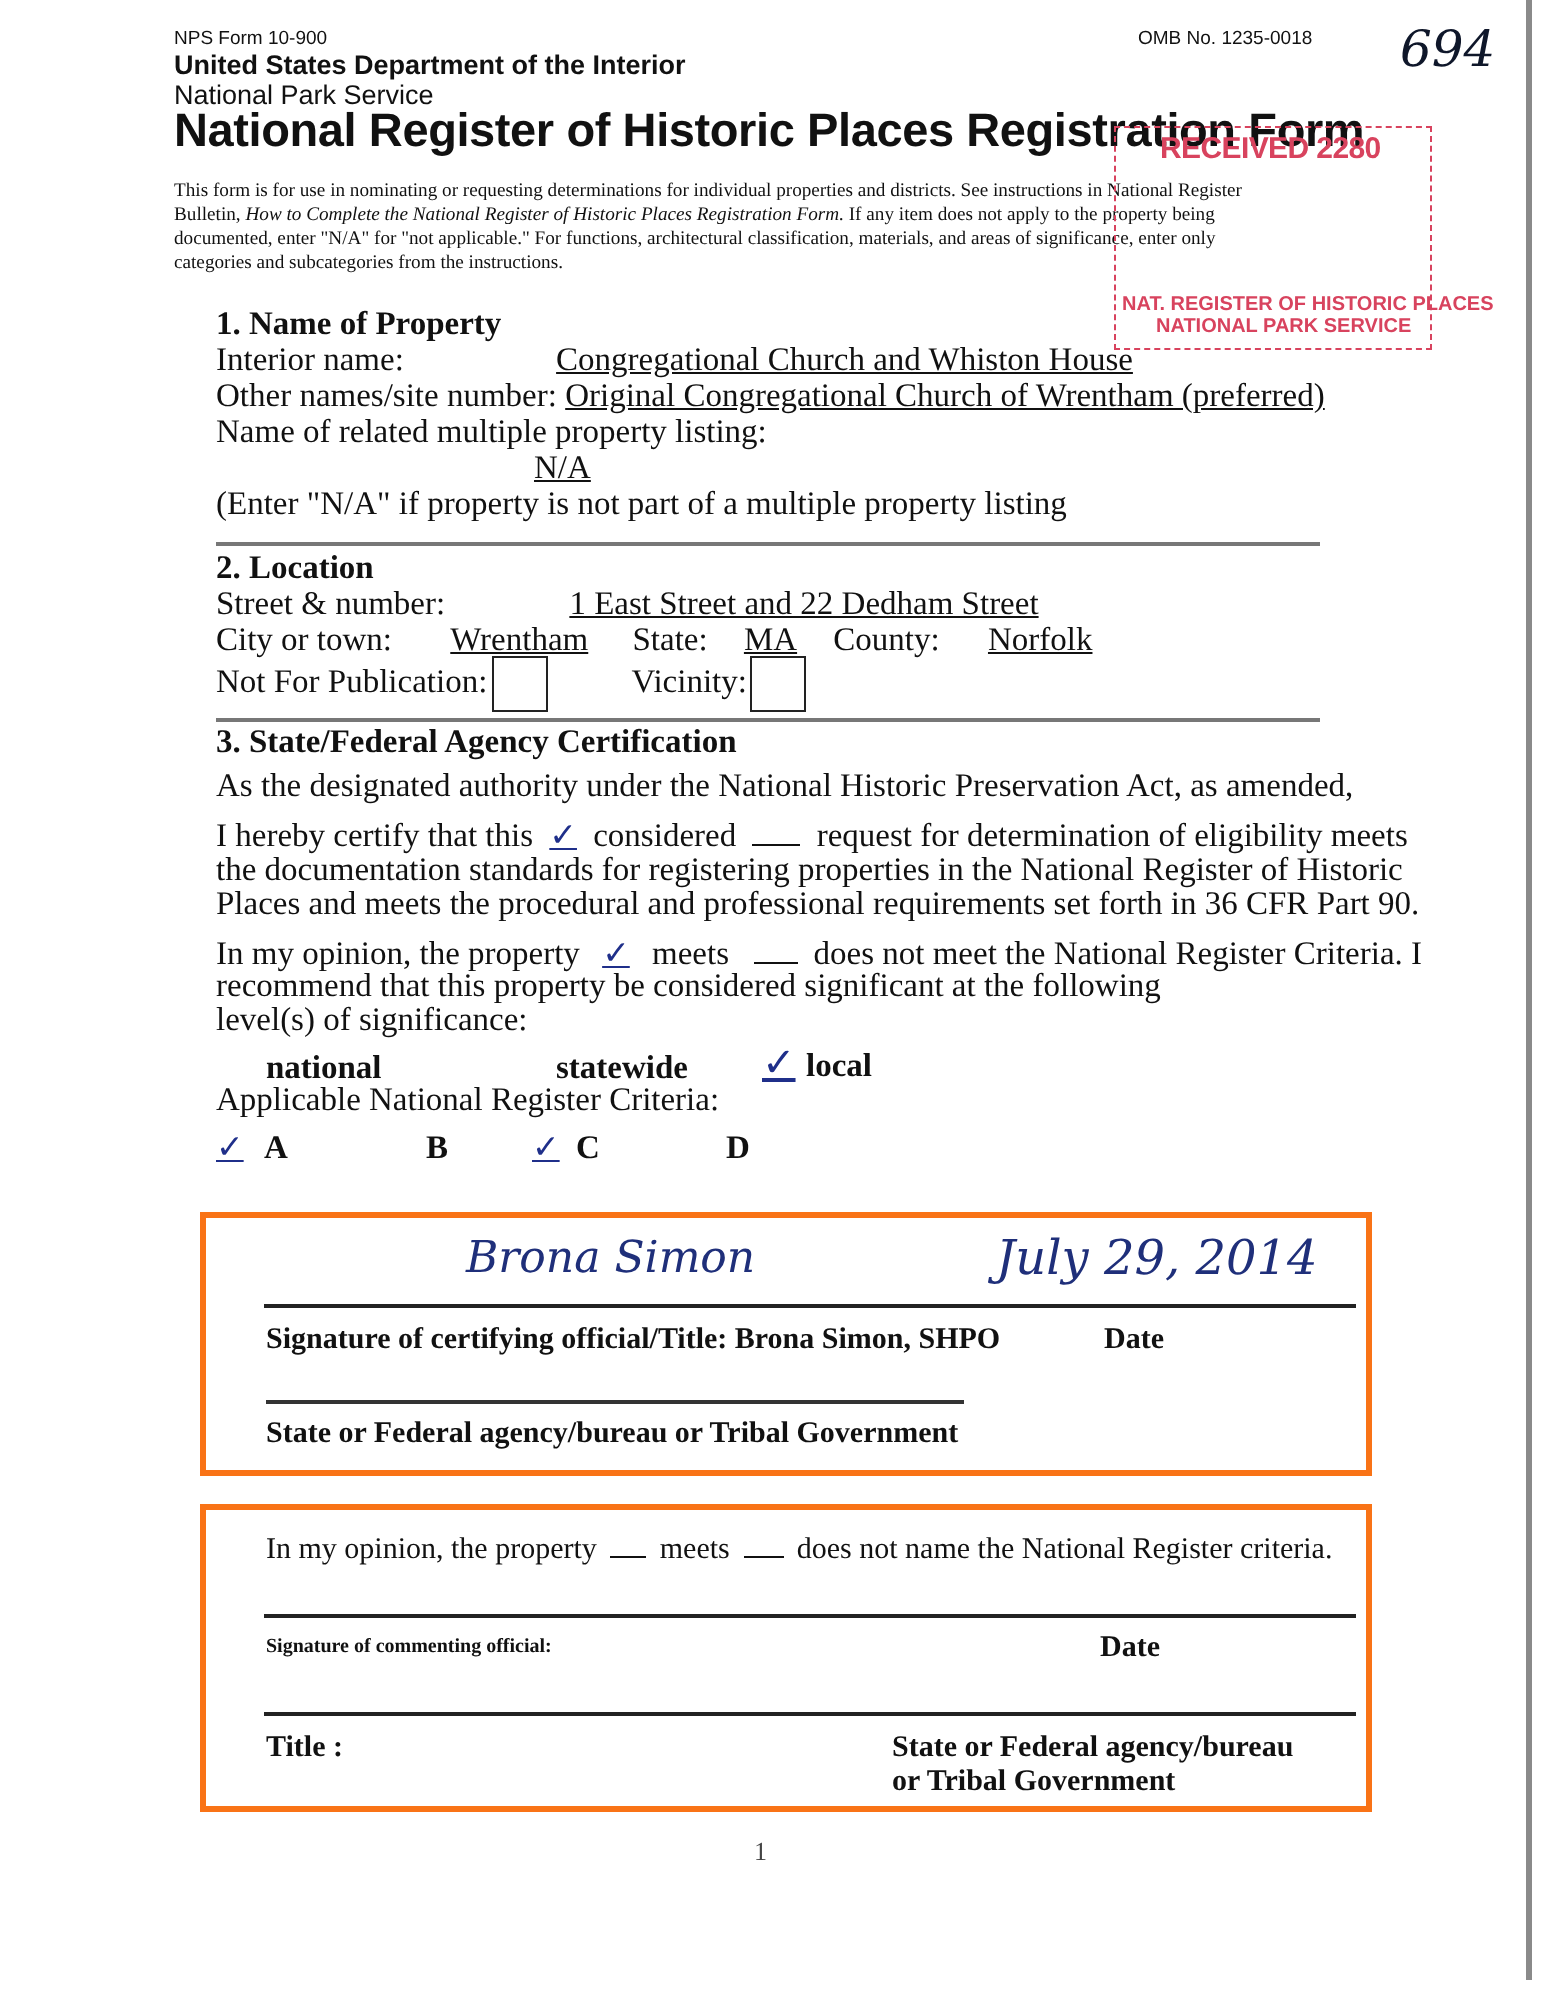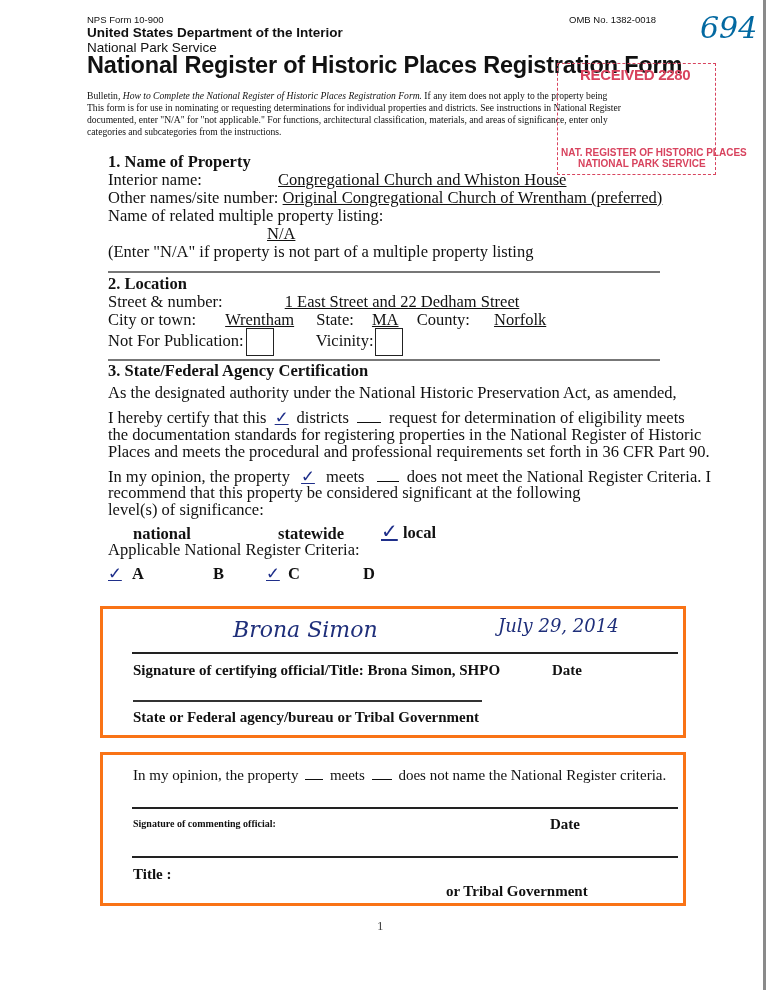--- a/index.html
+++ b/index.html
@@ -18,29 +18,29 @@
   .stamp { position:absolute; border:1.2px dashed #d8435e; color:#d8435e; font-family:"Liberation Sans", sans-serif; }
   .line18 { font-size:16.5px; line-height:18px; white-space:nowrap; }
   .bold { font-weight:bold; }
 </style>
 </head>
 <body>
 
 <div class="right-edge"></div>
 
 <div class="abs sans" style="left:87px;top:14px;font-size:9.5px;">NPS Form 10-900</div>
-<div class="abs sans" style="left:569px;top:14px;font-size:9.5px;">OMB No. 1382-0018</div>
-<div class="abs hand" style="left:700px;top:10px;font-size:30px;color:#0369a1;font-style:italic;">694</div>
+<div class="abs sans" style="left:569px;top:14px;font-size:9.5px;">OMB No. 1235-0018</div>
+<div class="abs hand" style="left:700px;top:10px;font-size:25px;color:#0f172a;font-style:italic;">694</div>
 <div class="abs sans bold" style="left:87px;top:25px;font-size:13.5px;">United States Department of the Interior</div>
 <div class="abs sans" style="left:87px;top:40px;font-size:13.5px;">National Park Service</div>
 <div class="abs sans bold" style="left:87px;top:52px;font-size:23.5px;letter-spacing:-0.2px;">National Register of Historic Places Registration Form</div>
 
 <div class="abs serif" style="left:87px;top:90px;font-size:9.6px;line-height:12px;width:630px;">
+  <div>This form is for use in nominating or requesting determinations for individual properties and districts.  See instructions in National Register</div>
   <div><span>Bulletin, </span><i>How to Complete the National Register of Historic Places Registration Form.</i><span>  If any item does not apply to the property being</span></div>
-  <div>This form is for use in nominating or requesting determinations for individual properties and districts.  See instructions in National Register</div>
   <div>documented, enter "N/A" for "not applicable."  For functions, architectural classification, materials, and areas of significance, enter only</div>
   <div>categories and subcategories from the instructions.</div>
 </div>
 
 <div class="stamp" style="left:557px;top:63px;width:157px;height:110px;">
   <div style="position:absolute;left:22px;top:2px;font-size:15px;font-weight:bold;letter-spacing:-0.3px;">RECEIVED 2280</div>
   <div style="position:absolute;left:3px;top:83px;font-size:10px;font-weight:bold;white-space:nowrap;">NAT. REGISTER OF HISTORIC PLACES</div>
   <div style="position:absolute;left:20px;top:94px;font-size:10px;font-weight:bold;white-space:nowrap;">NATIONAL PARK SERVICE</div>
 </div>
 
@@ -77,21 +77,21 @@
   <span style="padding-left:38px;">Vicinity:</span><span class="cb"></span>
 </div>
 
 <div class="hr" style="left:108px;top:359px;width:552px;"></div>
 
 <div class="abs line18 bold" style="left:108px;top:362px;">3.  State/Federal Agency Certification</div>
 <div class="abs line18" style="left:108px;top:384px;">As the designated authority under the National Historic Preservation Act, as amended,</div>
 <div class="abs line18" style="left:108px;top:408px;">
   <span>I hereby certify that this</span>
   <span class="u check" style="padding:0 4px;">✓</span>
-  <span>districts</span>
+  <span>considered</span>
   <span class="blank" style="width:24px;margin:0 4px;"></span>
   <span>request for determination of eligibility meets</span>
 </div>
 <div class="abs line18" style="left:108px;top:426px;">the documentation standards for registering properties in the National Register of Historic</div>
 <div class="abs line18" style="left:108px;top:443px;">Places and meets the procedural and professional requirements set forth in 36 CFR Part 90.</div>
 <div class="abs line18" style="left:108px;top:467px;">
   <span>In my opinion, the property</span>
   <span class="u check" style="padding:0 7px;">✓</span>
   <span>meets</span>
   <span class="blank" style="width:22px;margin:0 4px 0 8px;"></span>
@@ -119,37 +119,38 @@
 </div>
 <div class="abs line18 bold" style="left:266px;top:565px;">
   <span class="u check" style="display:inline-block;width:22px;">✓</span><span>C</span>
 </div>
 <div class="abs line18 bold" style="left:341px;top:565px;">
   <span class="u check" style="display:inline-block;width:22px;"></span><span>D</span>
 </div>
 
 <div class="box" style="left:100px;top:606px;width:580px;height:126px;">
   <div class="abs hand" style="left:130px;top:8px;font-size:22px;">Brona Simon</div>
-  <div class="abs hand" style="left:395px;top:6px;font-size:18px;">July 29, 2014</div>
+  <div class="abs hand" style="left:395px;top:6px;font-size:24px;">July 29, 2014</div>
   <div class="abs" style="left:29px;top:43px;width:546px;height:2px;background:#222;"></div>
   <div class="abs line18 bold" style="left:30px;top:52px;font-size:15px;text-align:center;">Signature of certifying official/Title: Brona Simon, SHPO</div>
   <div class="abs line18 bold" style="left:449px;top:52px;font-size:15px;">Date</div>
   <div class="abs" style="left:30px;top:91px;width:349px;height:1.5px;background:#333;"></div>
   <div class="abs line18 bold" style="left:30px;top:99px;font-size:15px;">State or Federal agency/bureau or Tribal Government</div>
 </div>
 
 <div class="box" style="left:100px;top:752px;width:580px;height:148px;">
   <div class="abs line18" style="left:30px;top:11px;font-size:15px;">
     <span>In my opinion, the property</span>
     <span class="blank" style="width:18px;height:12px;margin:0 3px;"></span>
     <span>meets</span>
     <span class="blank" style="width:20px;height:12px;margin:0 3px;"></span>
     <span>does not name the National Register criteria.</span>
   </div>
   <div class="abs" style="left:29px;top:52px;width:546px;height:2px;background:#222;"></div>
   <div class="abs line18 bold" style="left:30px;top:60px;font-size:10px;">Signature of commenting official:</div>
   <div class="abs line18 bold" style="left:447px;top:60px;font-size:15px;">Date</div>
   <div class="abs" style="left:29px;top:101px;width:546px;height:2px;background:#222;"></div>
   <div class="abs line18 bold" style="left:30px;top:110px;font-size:15px;">Title :</div>
+  <div class="abs line18 bold" style="left:343px;top:110px;font-size:15px;">State or Federal agency/bureau</div>
   <div class="abs line18 bold" style="left:343px;top:127px;font-size:15px;">or Tribal Government</div>
 </div>
 
 <div class="abs serif" style="left:377px;top:918px;font-size:13px;color:#444;">1</div>
 
 </body></html>

